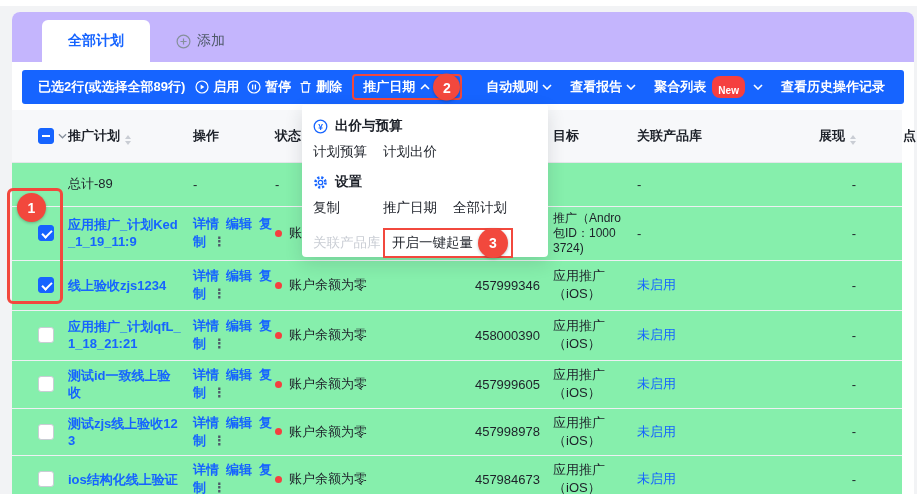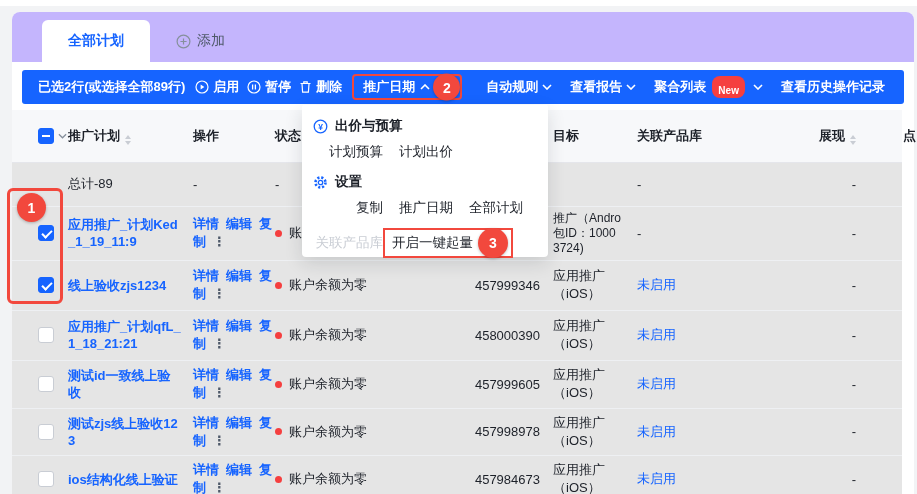--- a/index.html
+++ b/index.html
@@ -46,21 +46,21 @@
     background:#f53f3f; color:#fff; font-size:10px; font-weight:700;
     border-radius:8px; padding:9px 6px 2px; margin-left:2px;
   }
   .caret { display:inline-flex; }
 
   
   table { border-collapse:collapse; table-layout:fixed; width:890px; margin-top:6px; }
   th,td { vertical-align:middle; text-align:left; font-weight:400; }
   thead tr { height:52px; background:#f7f8fa; }
   thead th { font-weight:700; color:#1d2129; border-bottom:1px solid #e5e6eb; font-size:13px; }
-  tbody tr { background:#e5e5e5; border-bottom:1px solid #eef0f3; }
+  tbody tr { background:#86efac; border-bottom:1px solid #eef0f3; }
   tr.h0{height:44px} tr.h1{height:54px} tr.h2{height:50px} tr.h3{height:50px}
   tr.h4{height:48px} tr.h5{height:47px} tr.h6{height:48px}
   .c1{padding-left:26px} .c3{padding-left:3px} .c5{text-align:right;padding-right:5px}
   .c6{padding-left:8px} .c7{padding-left:7px} .c8{text-align:right;padding-right:12px}
   .c9{padding-left:35px; white-space:nowrap; overflow:visible}
   .hdr-check { display:flex; align-items:center; gap:4px; }
 
   .cb { width:16px; height:16px; border:1px solid #c9cdd4; border-radius:3px;
         background:#fff; position:relative; cursor:pointer; }
   .cb.checked { background:#1664ff; border-color:#1664ff; }
@@ -87,21 +87,21 @@
   .tgt-line { font-size:12px; line-height:15px; color:#1d2129; }
 
   
   .panel {
     position:absolute; left:290px; top:93px; width:246px; height:152px;
     background:#fff; border-radius:2px 2px 4px 4px; z-index:60;
     box-shadow:0 6px 18px rgba(31,35,41,.14); padding:10px 0 0 11px; font-size:13.5px;
   }
   .menu-title { display:flex; align-items:center; gap:7px; font-weight:700;
     color:#1d2129; height:22px; margin-bottom:4px; }
-  .menu-row { display:flex; align-items:center; height:22px; margin-bottom:8px;text-align:right; }
+  .menu-row { display:flex; align-items:center; height:22px; margin-bottom:8px; }
   .menu-item { width:70px; color:#1d2129; cursor:pointer; flex:none; }
   .menu-item.disabled { color:#c9cdd4; cursor:default; }
   .mt4{margin-top:4px}
   .row-tall { height:32px; margin-bottom:0; }
   .box3 {
     position:relative; display:inline-flex; align-items:center;
     border:2px solid #f2483d; border-radius:0; padding:4px 38px 4px 7px; cursor:pointer;
   }
 
   

